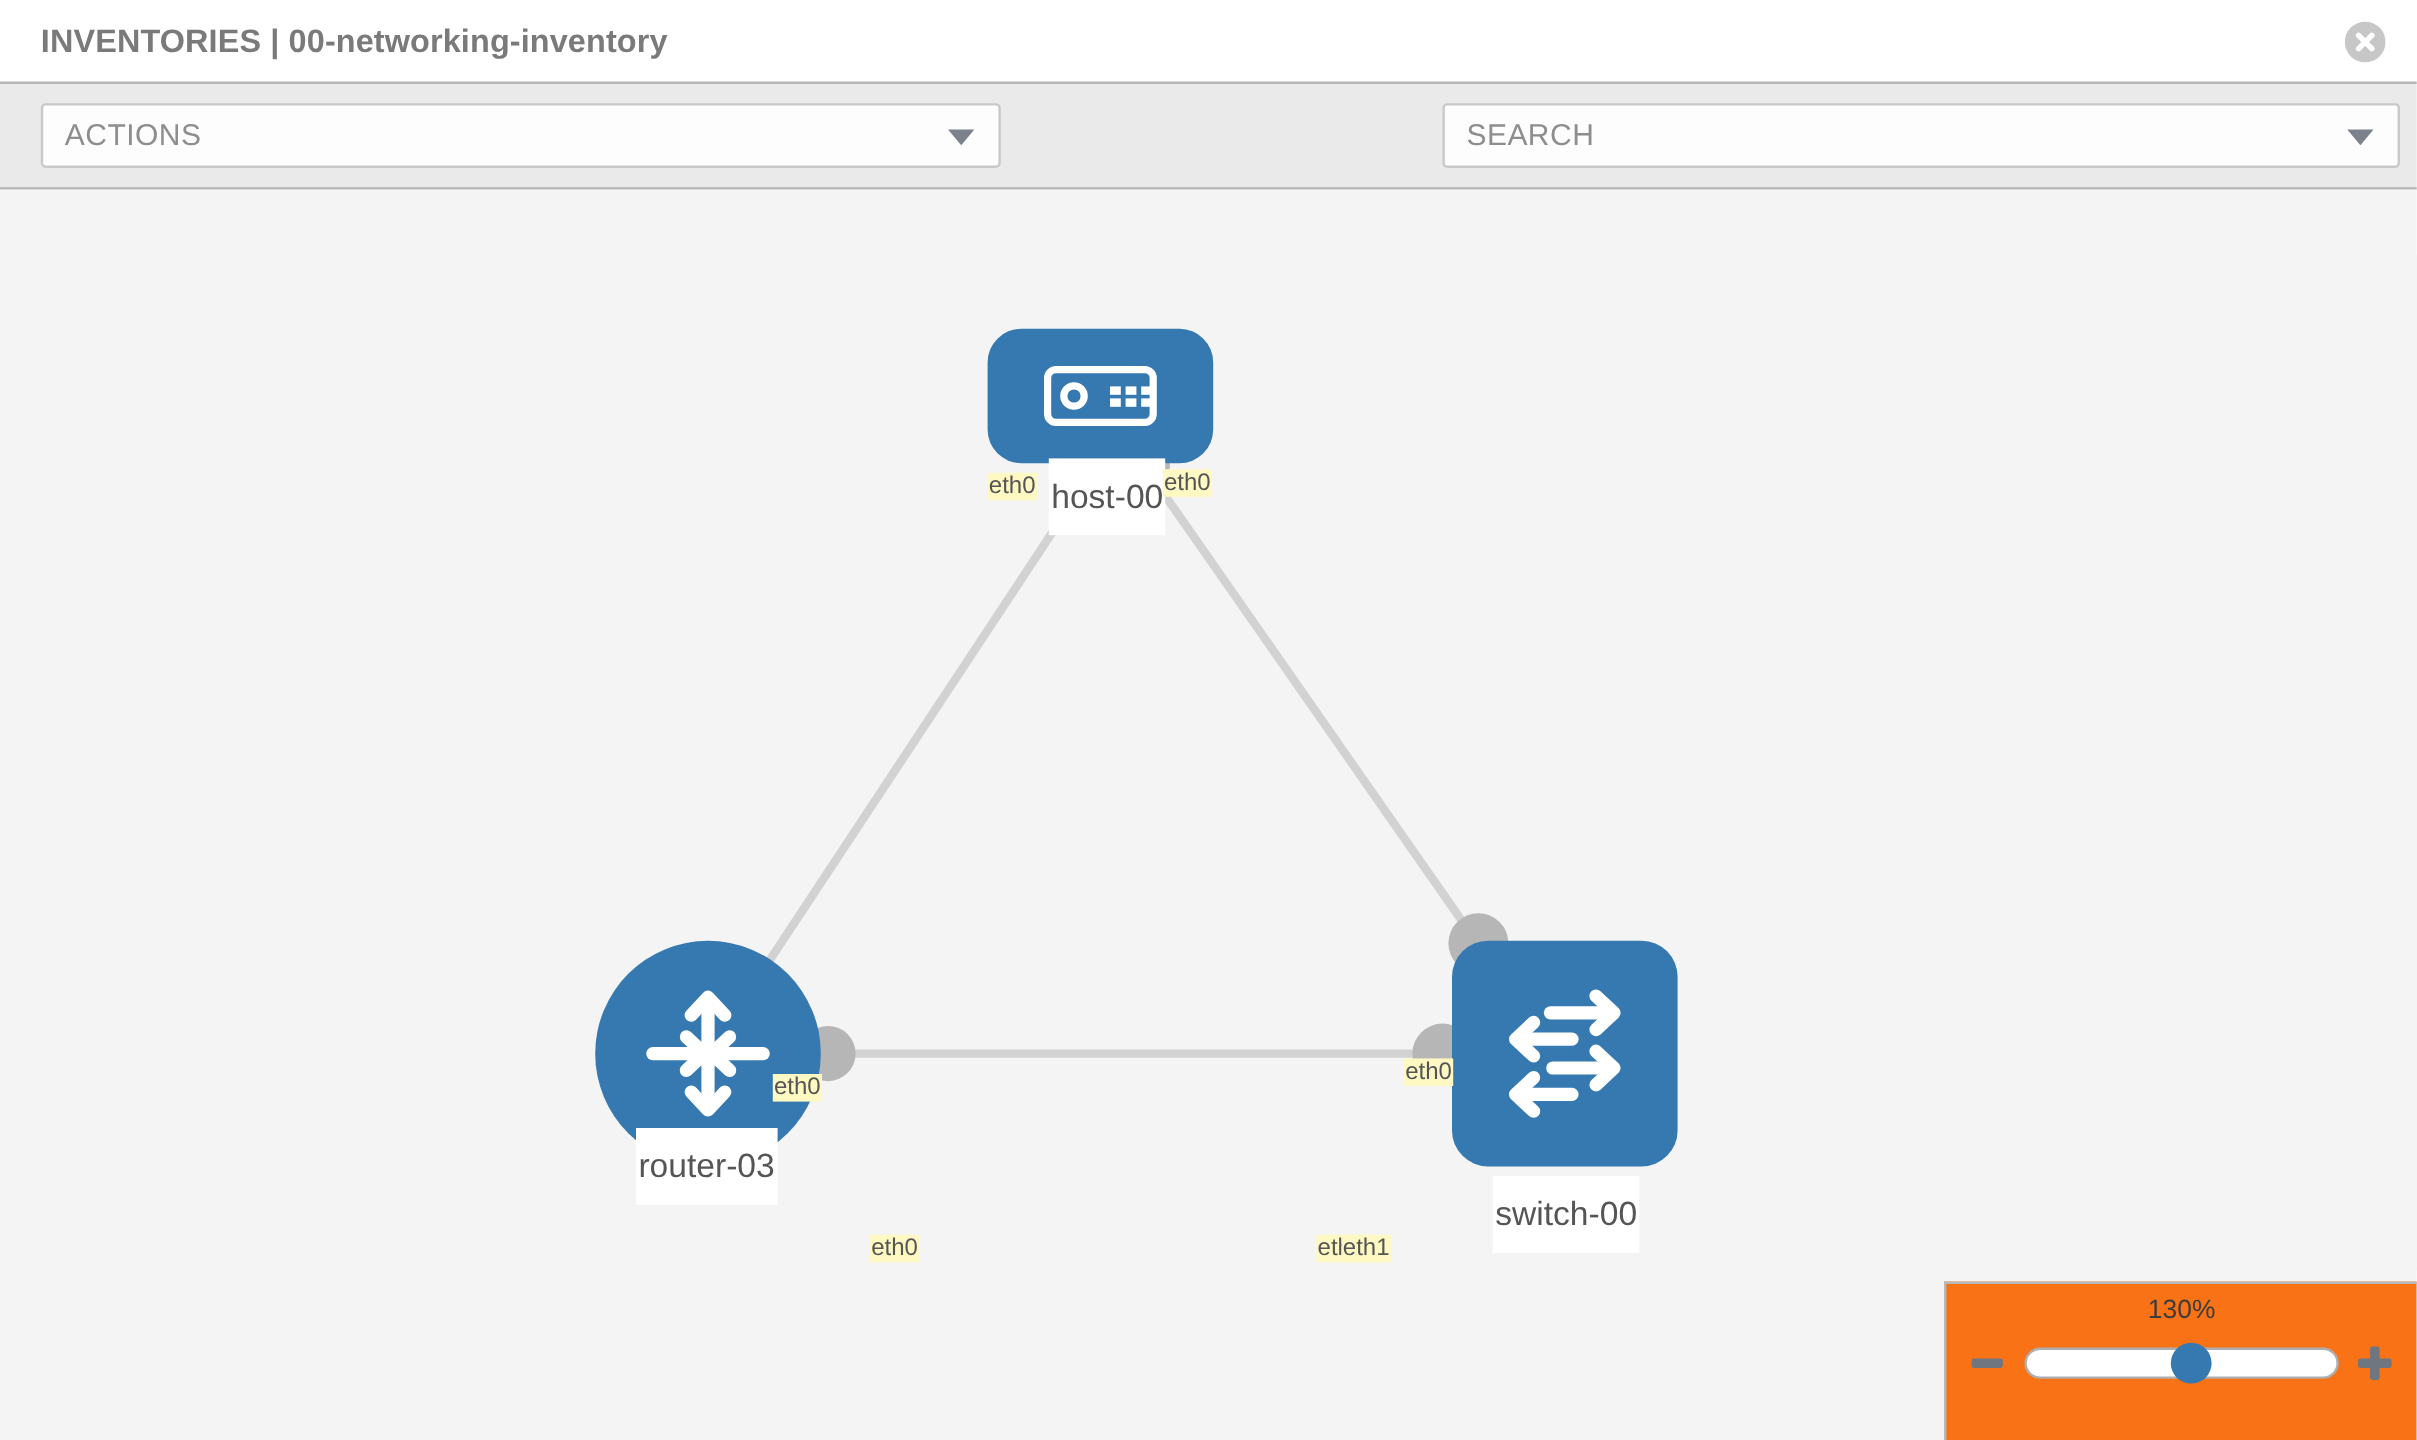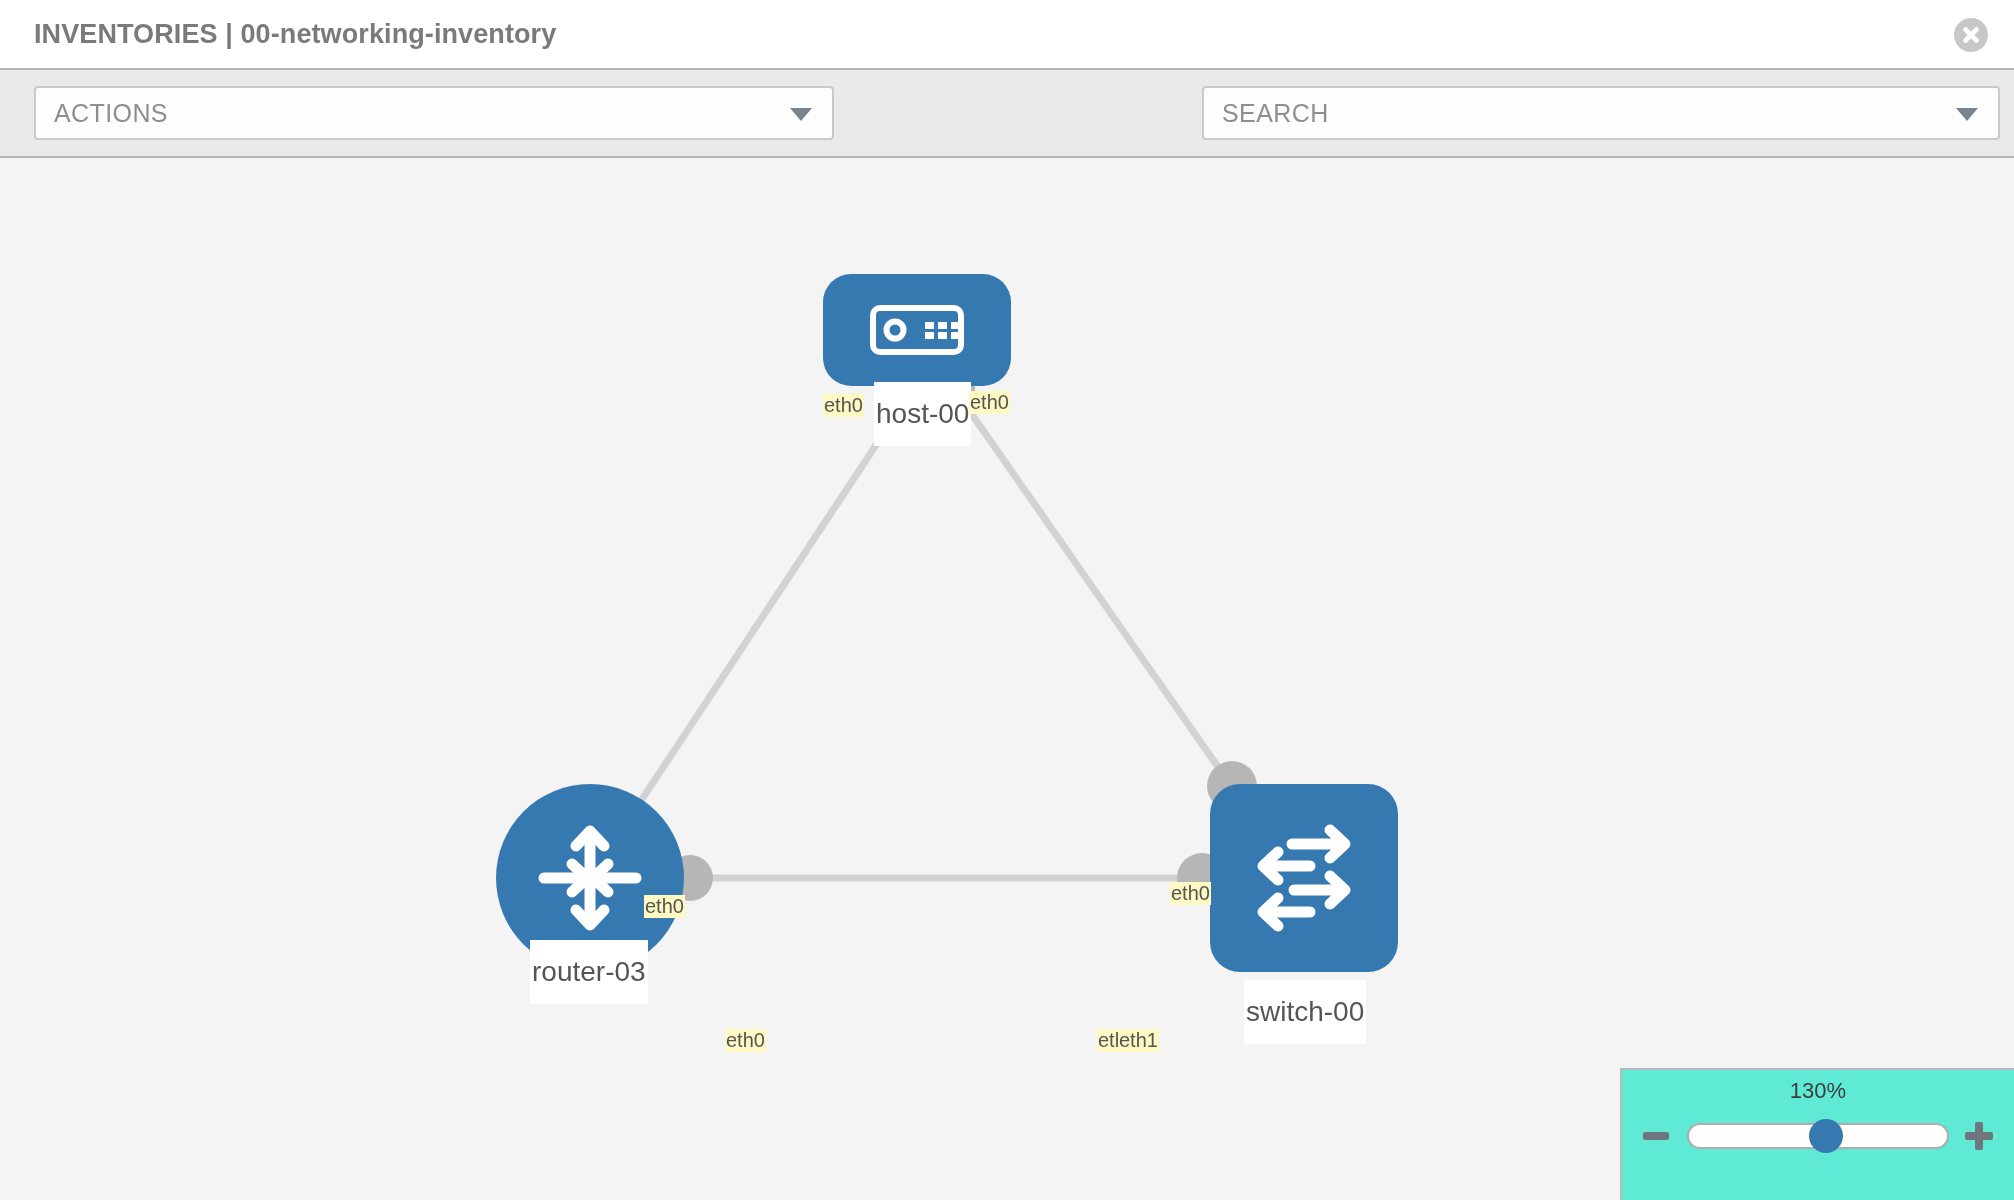--- a/index.html
+++ b/index.html
@@ -140,21 +140,21 @@
     line-height: 1.15;
   }
 
   
   .zoom-panel {
     position: absolute;
     right: 0;
     bottom: 0;
     width: 394px;
     height: 132px;
-    background: #5eead4;
+    background: #f97316;
     border-top: 2px solid #b9b9b9;
     border-left: 2px solid #b9b9b9;
   }
   .zoom-value {
     position: absolute;
     top: 8px;
     left: 0; right: 0;
     text-align: center;
     font-size: 22px;
     color: #3c3c3c;

